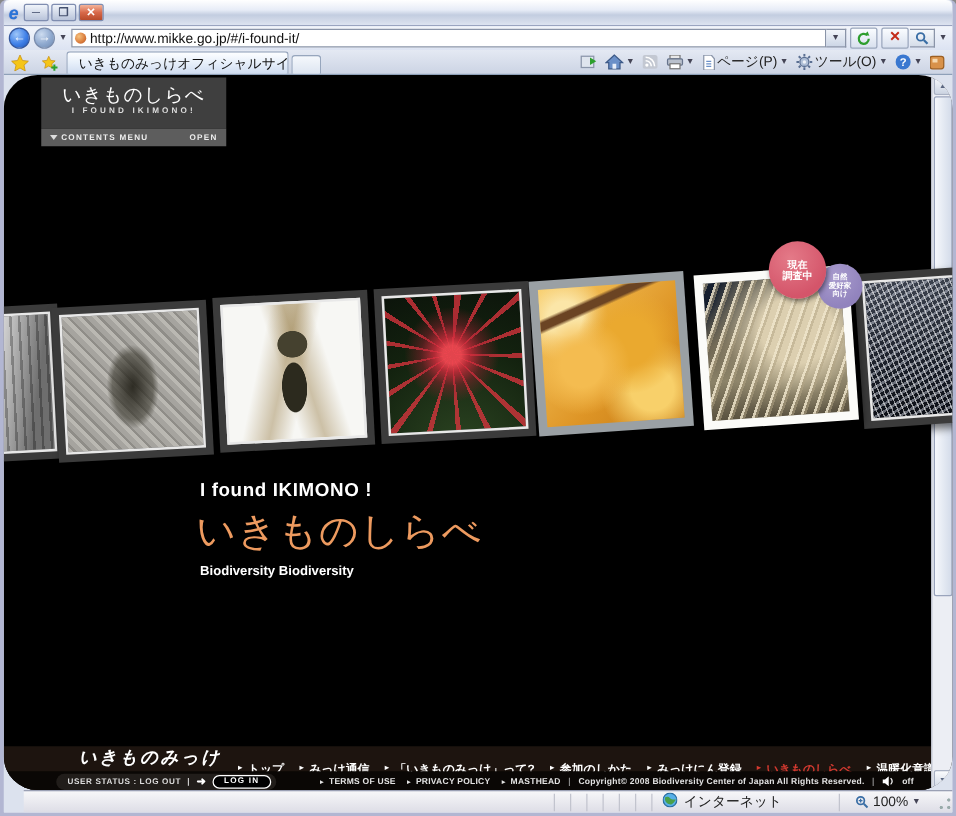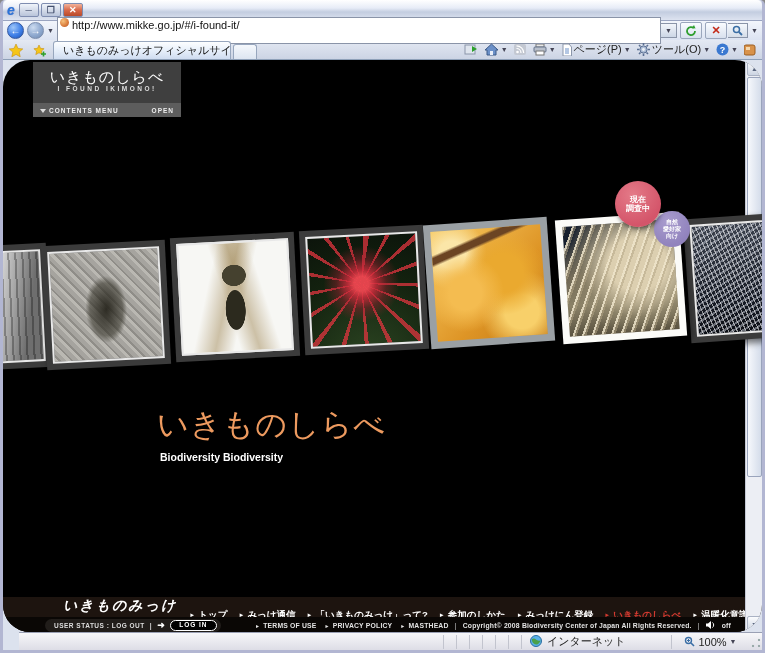--- a/index.html
+++ b/index.html
@@ -13,21 +13,21 @@
   .winbtns{display:flex;gap:2px;}
   .wbtn{width:20px;height:14px;border:1px solid #7f8db0;border-radius:2px;font-size:9px;line-height:12px;text-align:center;color:#fff;
     background:linear-gradient(180deg,#f0f4fa,#b9c4da);color:#44506e;font-weight:bold;}
   .wbtn.close{background:linear-gradient(180deg,#f4b49a,#d8694a 50%,#b84a2a);color:#fff;}
   
   .addrrow{height:19px;display:flex;align-items:center;gap:3px;padding:0 4px;background:linear-gradient(180deg,#f2f5fb,#dce3f2);}
   .navcirc{width:17px;height:17px;border-radius:50%;border:1px solid #35589e;display:flex;align-items:center;justify-content:center;
     background:radial-gradient(circle at 35% 30%,#9ec6f8,#3f80e8 55%,#1c52b4);color:#fff;font-size:10px;font-weight:bold;line-height:1;}
   .navcirc.fwd{background:radial-gradient(circle at 35% 30%,#cddcf0,#8fa9cf 55%,#6f8ab0);border-color:#7a8cac;}
   .caret{font-size:7px;color:#445;}
-  .addrfield{flex:1;height:27px;display:flex;align-items:flex-start;background:#fff;border:1px solid #8a94a8;padding:0 2px;gap:3px;}
+  .addrfield{flex:1;height:15px;display:flex;align-items:center;background:#fff;border:1px solid #8a94a8;padding:0 2px;gap:3px;}
   .favdot{width:9px;height:9px;border-radius:50%;background:radial-gradient(circle at 35% 35%,#f6c27e,#d97a3a 60%,#a8502a);}
   .addrfield input{flex:1;border:none;outline:none;font-size:11px;color:#111;font-family:inherit;height:13px;padding:0;background:transparent;}
   .fielddrop{width:16px;height:15px;border:1px solid #8a94a8;border-left:none;background:linear-gradient(180deg,#f2f5fa,#ccd6e6);
     display:flex;align-items:center;justify-content:center;margin-left:-3px;}
   .sqbtn{width:22px;height:17px;border:1px solid #9aa6bc;border-radius:2px;background:linear-gradient(180deg,#fafcff,#d8e0ee);
     display:flex;align-items:center;justify-content:center;}
   .stopx{color:#c32b1a;font-weight:bold;font-size:11px;line-height:1;}
   .searchbox{width:148px;height:15px;background:#fff;border:1px solid #8a94a8;display:flex;align-items:center;padding:0 2px;}
   .searchbox input{flex:1;border:none;outline:none;font-size:11px;color:#333;font-family:inherit;background:transparent;padding:0;}
   .magbtn{width:20px;height:15px;display:flex;align-items:center;justify-content:center;border:1px solid #8a94a8;border-left:none;background:linear-gradient(180deg,#f5f8fc,#d5dde9);margin-left:-2px;}
@@ -65,21 +65,21 @@
   .card-frost{left:684px;top:155px;transform:rotate(-4deg);z-index:1;}
   .photo-bark-edge{background:repeating-linear-gradient(90deg,rgba(0,0,0,.28) 0 2px,transparent 2px 7px),linear-gradient(100deg,#ececec,#9a9a9a 30%,#dcdcdc 55%,#6e6e6e 85%);}
   .photo-cicada-bark{background:radial-gradient(ellipse 26% 42% at 50% 54%,rgba(38,36,28,.95),rgba(60,58,48,.6) 58%,transparent 74%),repeating-linear-gradient(48deg,#bab8b2 0 3px,#8f8d88 3px 5px,#a6a49f 5px 9px);}
   .photo-cicada-specimen{background:radial-gradient(ellipse 15% 30% at 50% 62%,#2c2a1e 0 60%,transparent 63%),radial-gradient(ellipse 18% 16% at 50% 30%,#45412f 0 60%,transparent 63%),linear-gradient(105deg,transparent 28%,rgba(140,110,50,.4) 44%,transparent 58%),linear-gradient(-105deg,transparent 28%,rgba(140,110,50,.4) 44%,transparent 58%),#f7f7f4;}
   .photo-spider-lily{background:radial-gradient(circle at 48% 44%,rgba(238,70,80,.95) 0 9%,rgba(214,44,62,.8) 17%,rgba(170,32,52,.4) 30%,transparent 46%),repeating-conic-gradient(from 8deg at 48% 44%,rgba(222,52,62,.75) 0deg 4deg,transparent 4deg 21deg),radial-gradient(circle at 52% 115%,#2c4522,#13220f 62%,#0c140b);}
   .photo-ginkgo{background:linear-gradient(160deg,transparent 16%,#6b4423 18% 22%,transparent 24%),radial-gradient(circle at 28% 58%,#f4bc50 0 16%,transparent 38%),radial-gradient(circle at 64% 42%,#eaa92f 0 20%,transparent 44%),radial-gradient(circle at 78% 78%,#f8d06a 0 14%,transparent 34%),radial-gradient(circle at 18% 22%,#fbe6a8 0 11%,transparent 28%),linear-gradient(135deg,#f8ca62,#de9526 60%,#c47a16);}
   .photo-susuki{background:repeating-linear-gradient(113deg,rgba(238,228,202,.85) 0 2px,rgba(178,164,132,.5) 2px 4px,transparent 4px 9px),radial-gradient(ellipse at 66% 38%,#dccfb0 0 28%,rgba(150,140,112,.6) 55%,transparent 72%),linear-gradient(180deg,#161f2e 0 16%,#6a6250 46%,#8b8268 72%,#5a5240);}
   .photo-frost{background:repeating-linear-gradient(70deg,rgba(255,255,255,.55) 0 1px,transparent 1px 4px),repeating-linear-gradient(-28deg,rgba(215,220,232,.45) 0 2px,transparent 2px 5px),linear-gradient(180deg,#3c424e,#171b25 70%,#0d1017);}
   
   .badge{position:absolute;border-radius:50%;color:#fff;font-weight:bold;display:flex;align-items:center;justify-content:center;text-align:center;white-space:pre-line;}
-  .badge-red{left:612px;top:121px;width:46px;height:46px;font-size:8px;line-height:9.5px;z-index:6;
+  .badge-red{left:612px;top:133px;width:46px;height:46px;font-size:8px;line-height:9.5px;z-index:6;
     background:radial-gradient(circle at 38% 30%,#e47a88,var(--badge-red) 70%);box-shadow:1px 2px 4px rgba(0,0,0,.5);}
   .badge-purple{left:651px;top:151px;width:36px;height:36px;font-size:6px;line-height:7px;z-index:5;
     background:radial-gradient(circle at 38% 30%,#a99cce,var(--badge-purple) 70%);}
   
   .hero-en{position:absolute;left:157px;top:324px;color:#fff;font-size:15px;font-weight:bold;letter-spacing:.5px;}
   .hero-ja{position:absolute;left:154px;top:344px;color:var(--accent-orange);font-size:31px;letter-spacing:1px;}
   .hero-sub{position:absolute;left:157px;top:391px;color:#fff;font-size:10.5px;font-weight:bold;}
   .hero-body{position:absolute;left:337px;top:335px;width:388px;color:#f2f2f2;font-size:11px;line-height:13.2px;text-align:justify;}
   
   .navbar{position:absolute;left:0;right:17px;top:537px;height:36px;background:#1d140f;display:flex;white-space:nowrap;}
@@ -273,20 +273,21 @@
           <div class="photo photo-frost"></div>
         </div>
       </div>
 
     <div class="badge badge-red">現在
 調査中</div>
     <div class="badge badge-purple">自然
 愛好家
 向け</div>
 
+    <div class="hero-en">I found IKIMONO !</div>
     <div class="hero-ja">いきものしらべ</div>
     <div class="hero-sub">Biodiversity Biodiversity</div>
 
     <div class="navbar">
       <span class="mikke-logo">いきものみっけ</span>
       <span class="navitems">
           <span class="navitem">
             <span class="mk">►</span>
             <span>トップ</span>
           </span>

